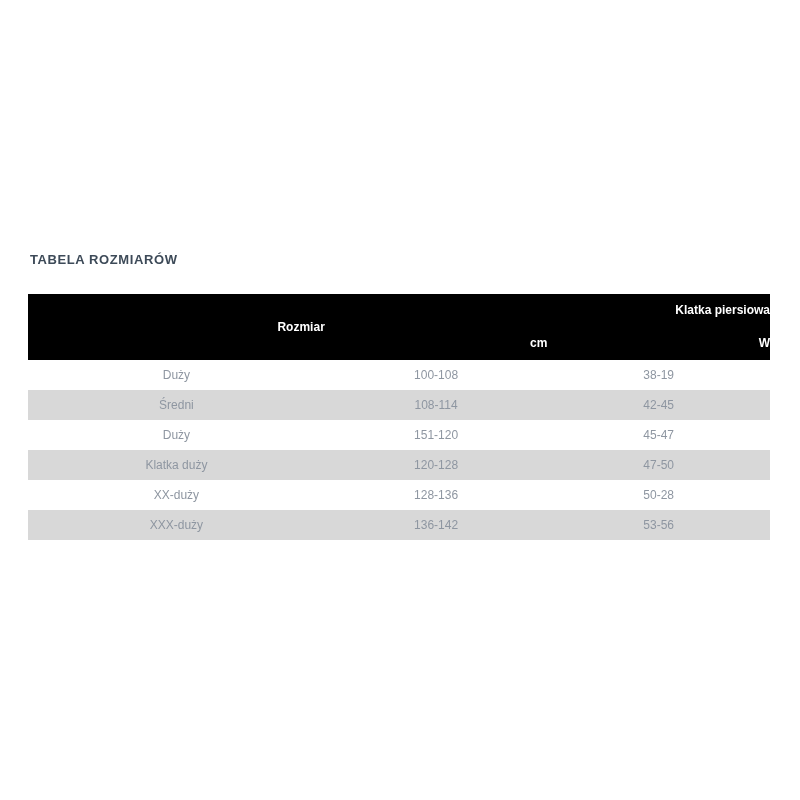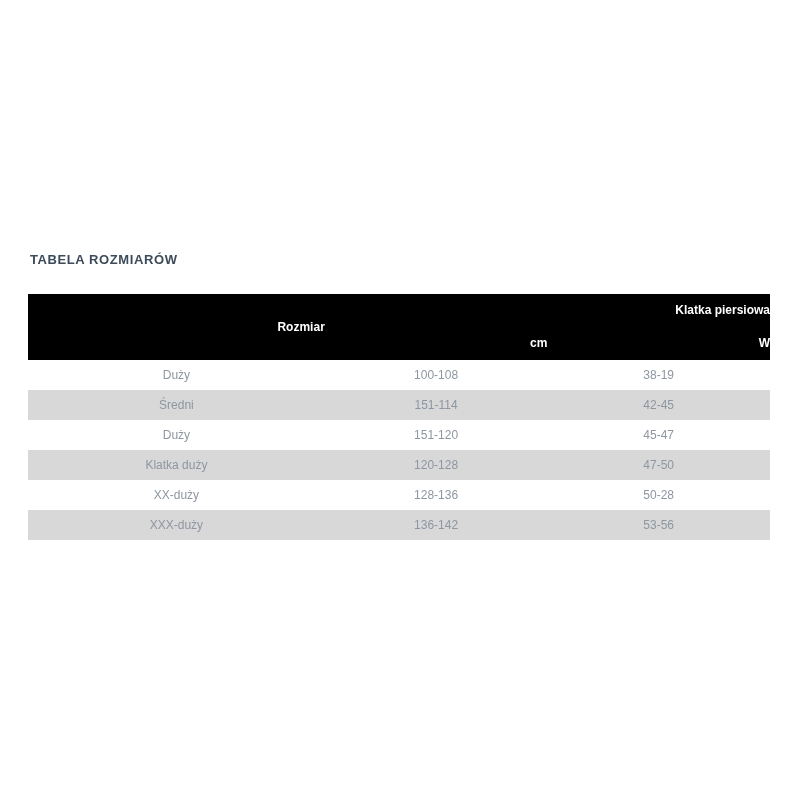--- a/index.html
+++ b/index.html
@@ -87,21 +87,21 @@
       </tr>
     </thead>
     <tbody>
       <tr>
         <td>Duży</td>
         <td>100-108</td>
         <td>38-19</td>
       </tr>
       <tr>
         <td>Średni</td>
-        <td>151-114</td>
+        <td>108-114</td>
         <td>42-45</td>
       </tr>
       <tr>
         <td>Duży</td>
         <td>151-120</td>
         <td>45-47</td>
       </tr>
       <tr>
         <td>Klatka duży</td>
         <td>120-128</td>

